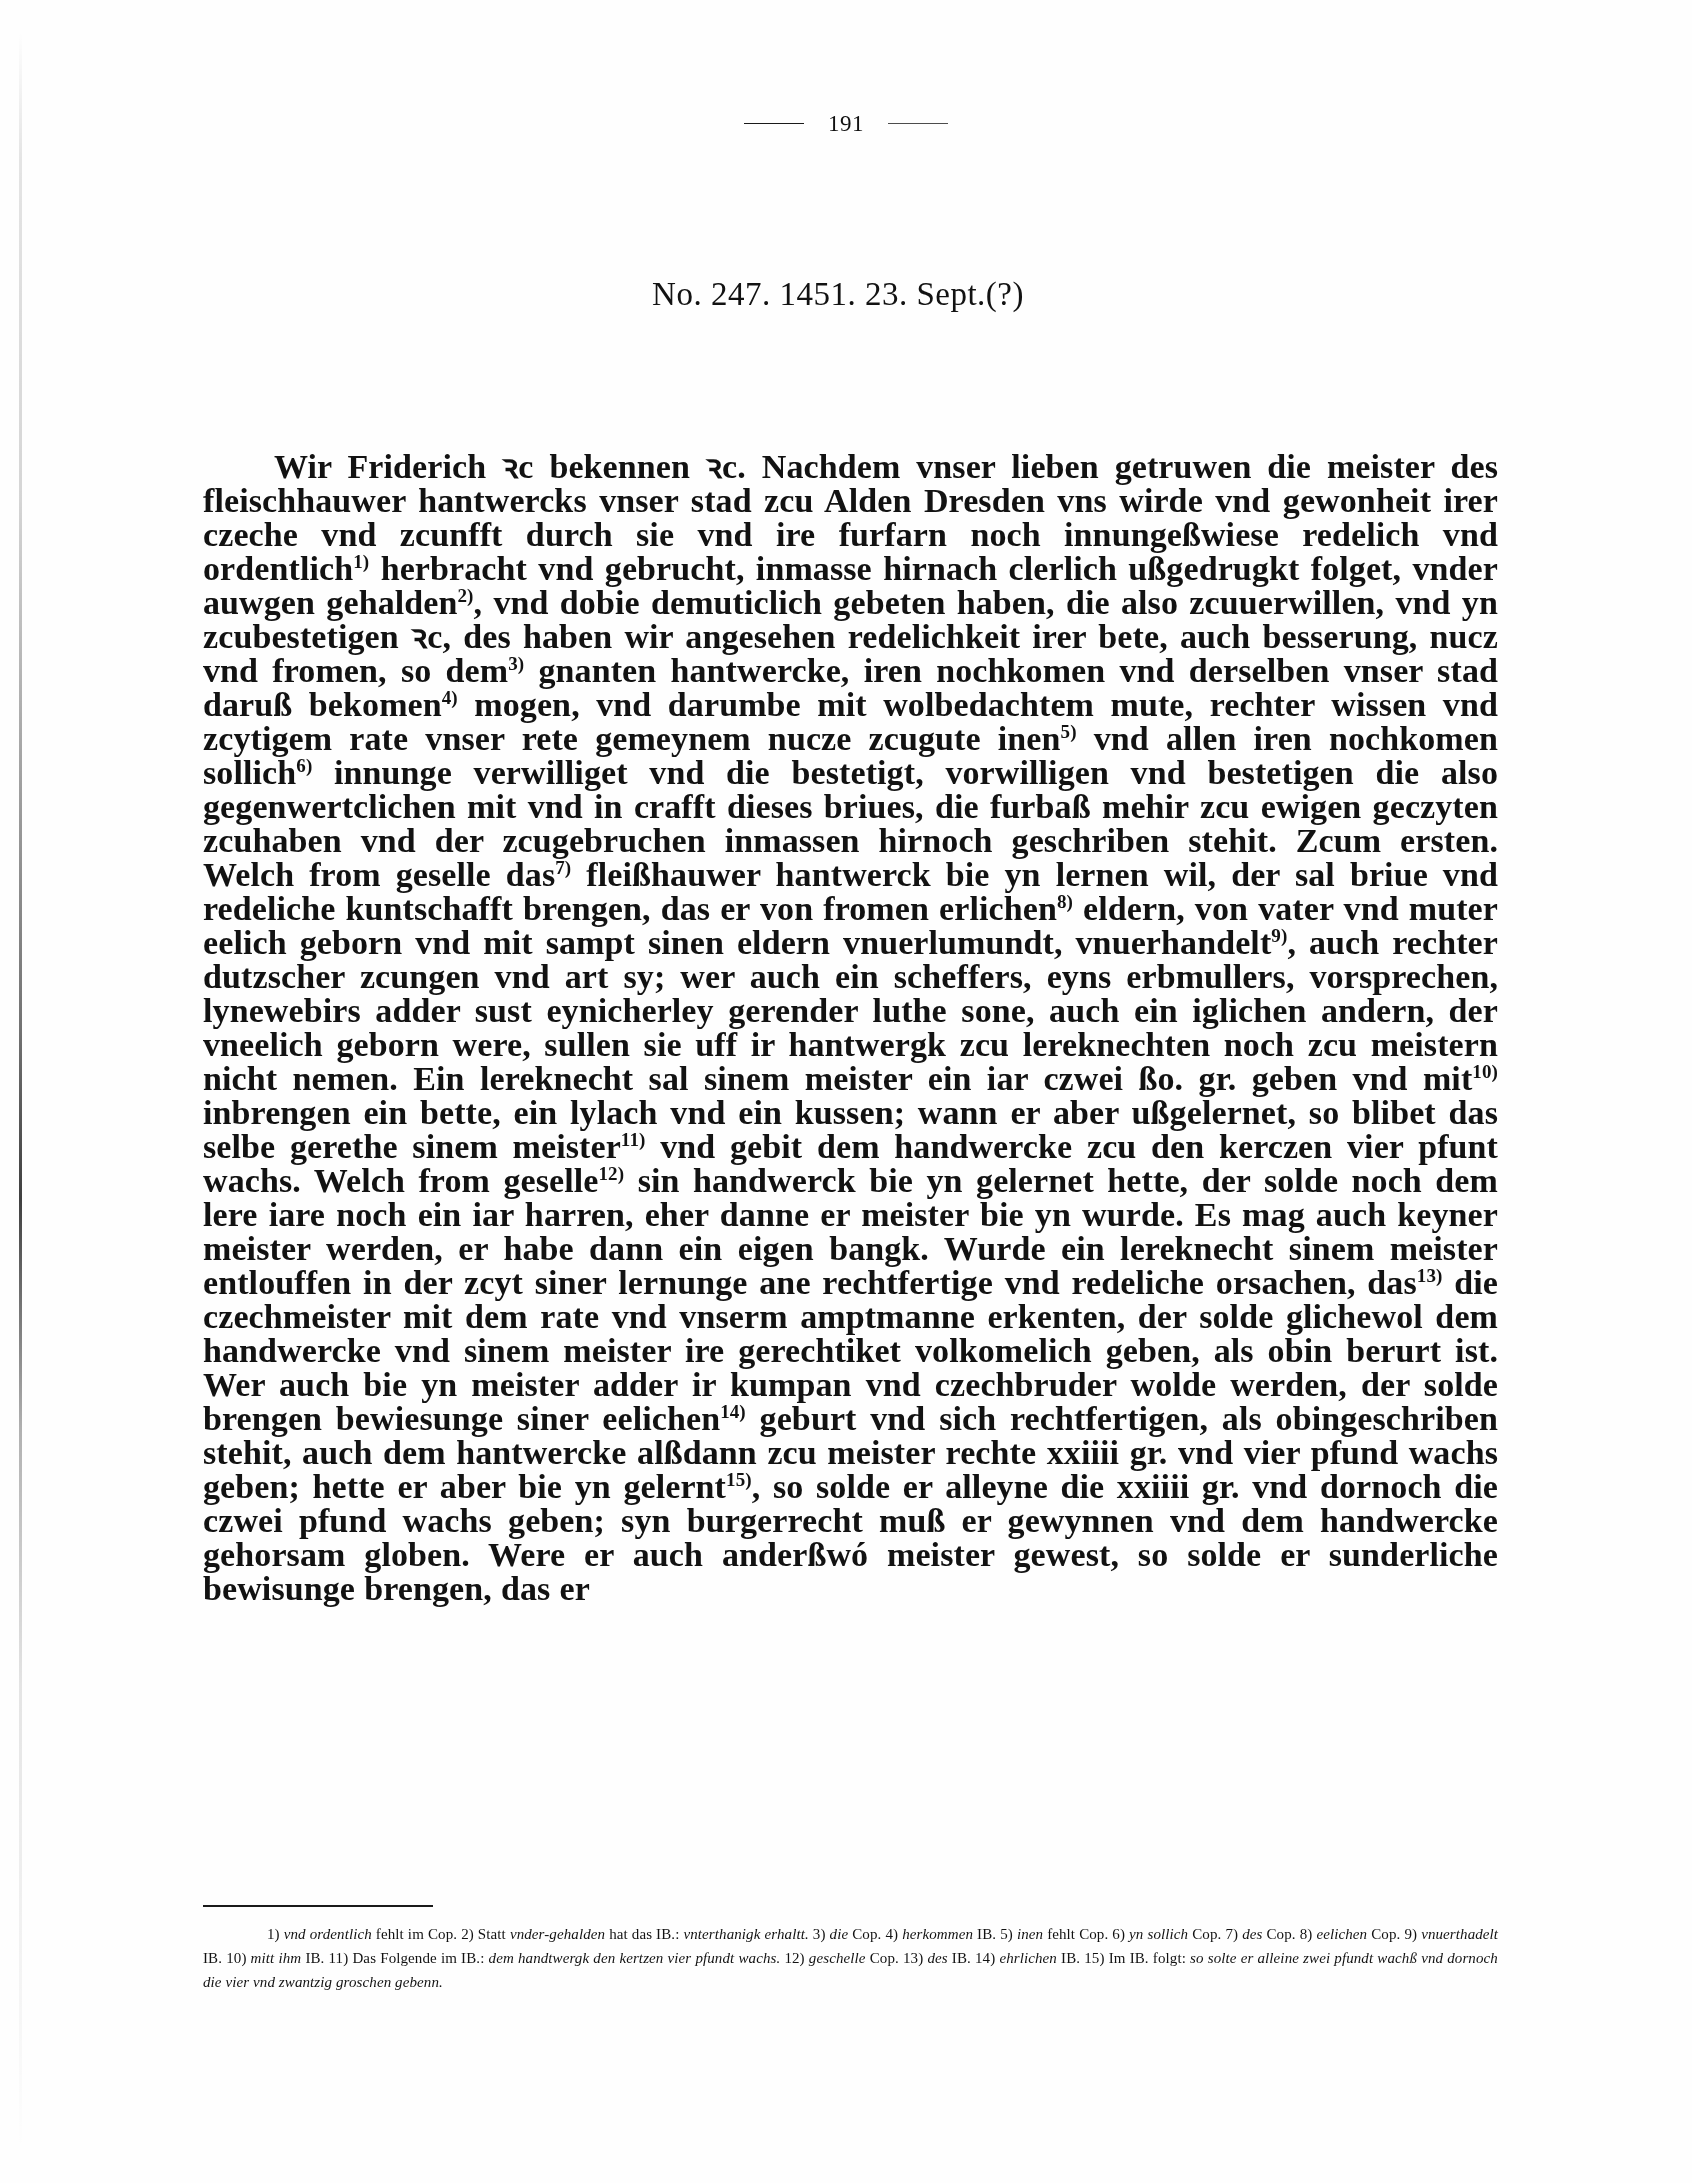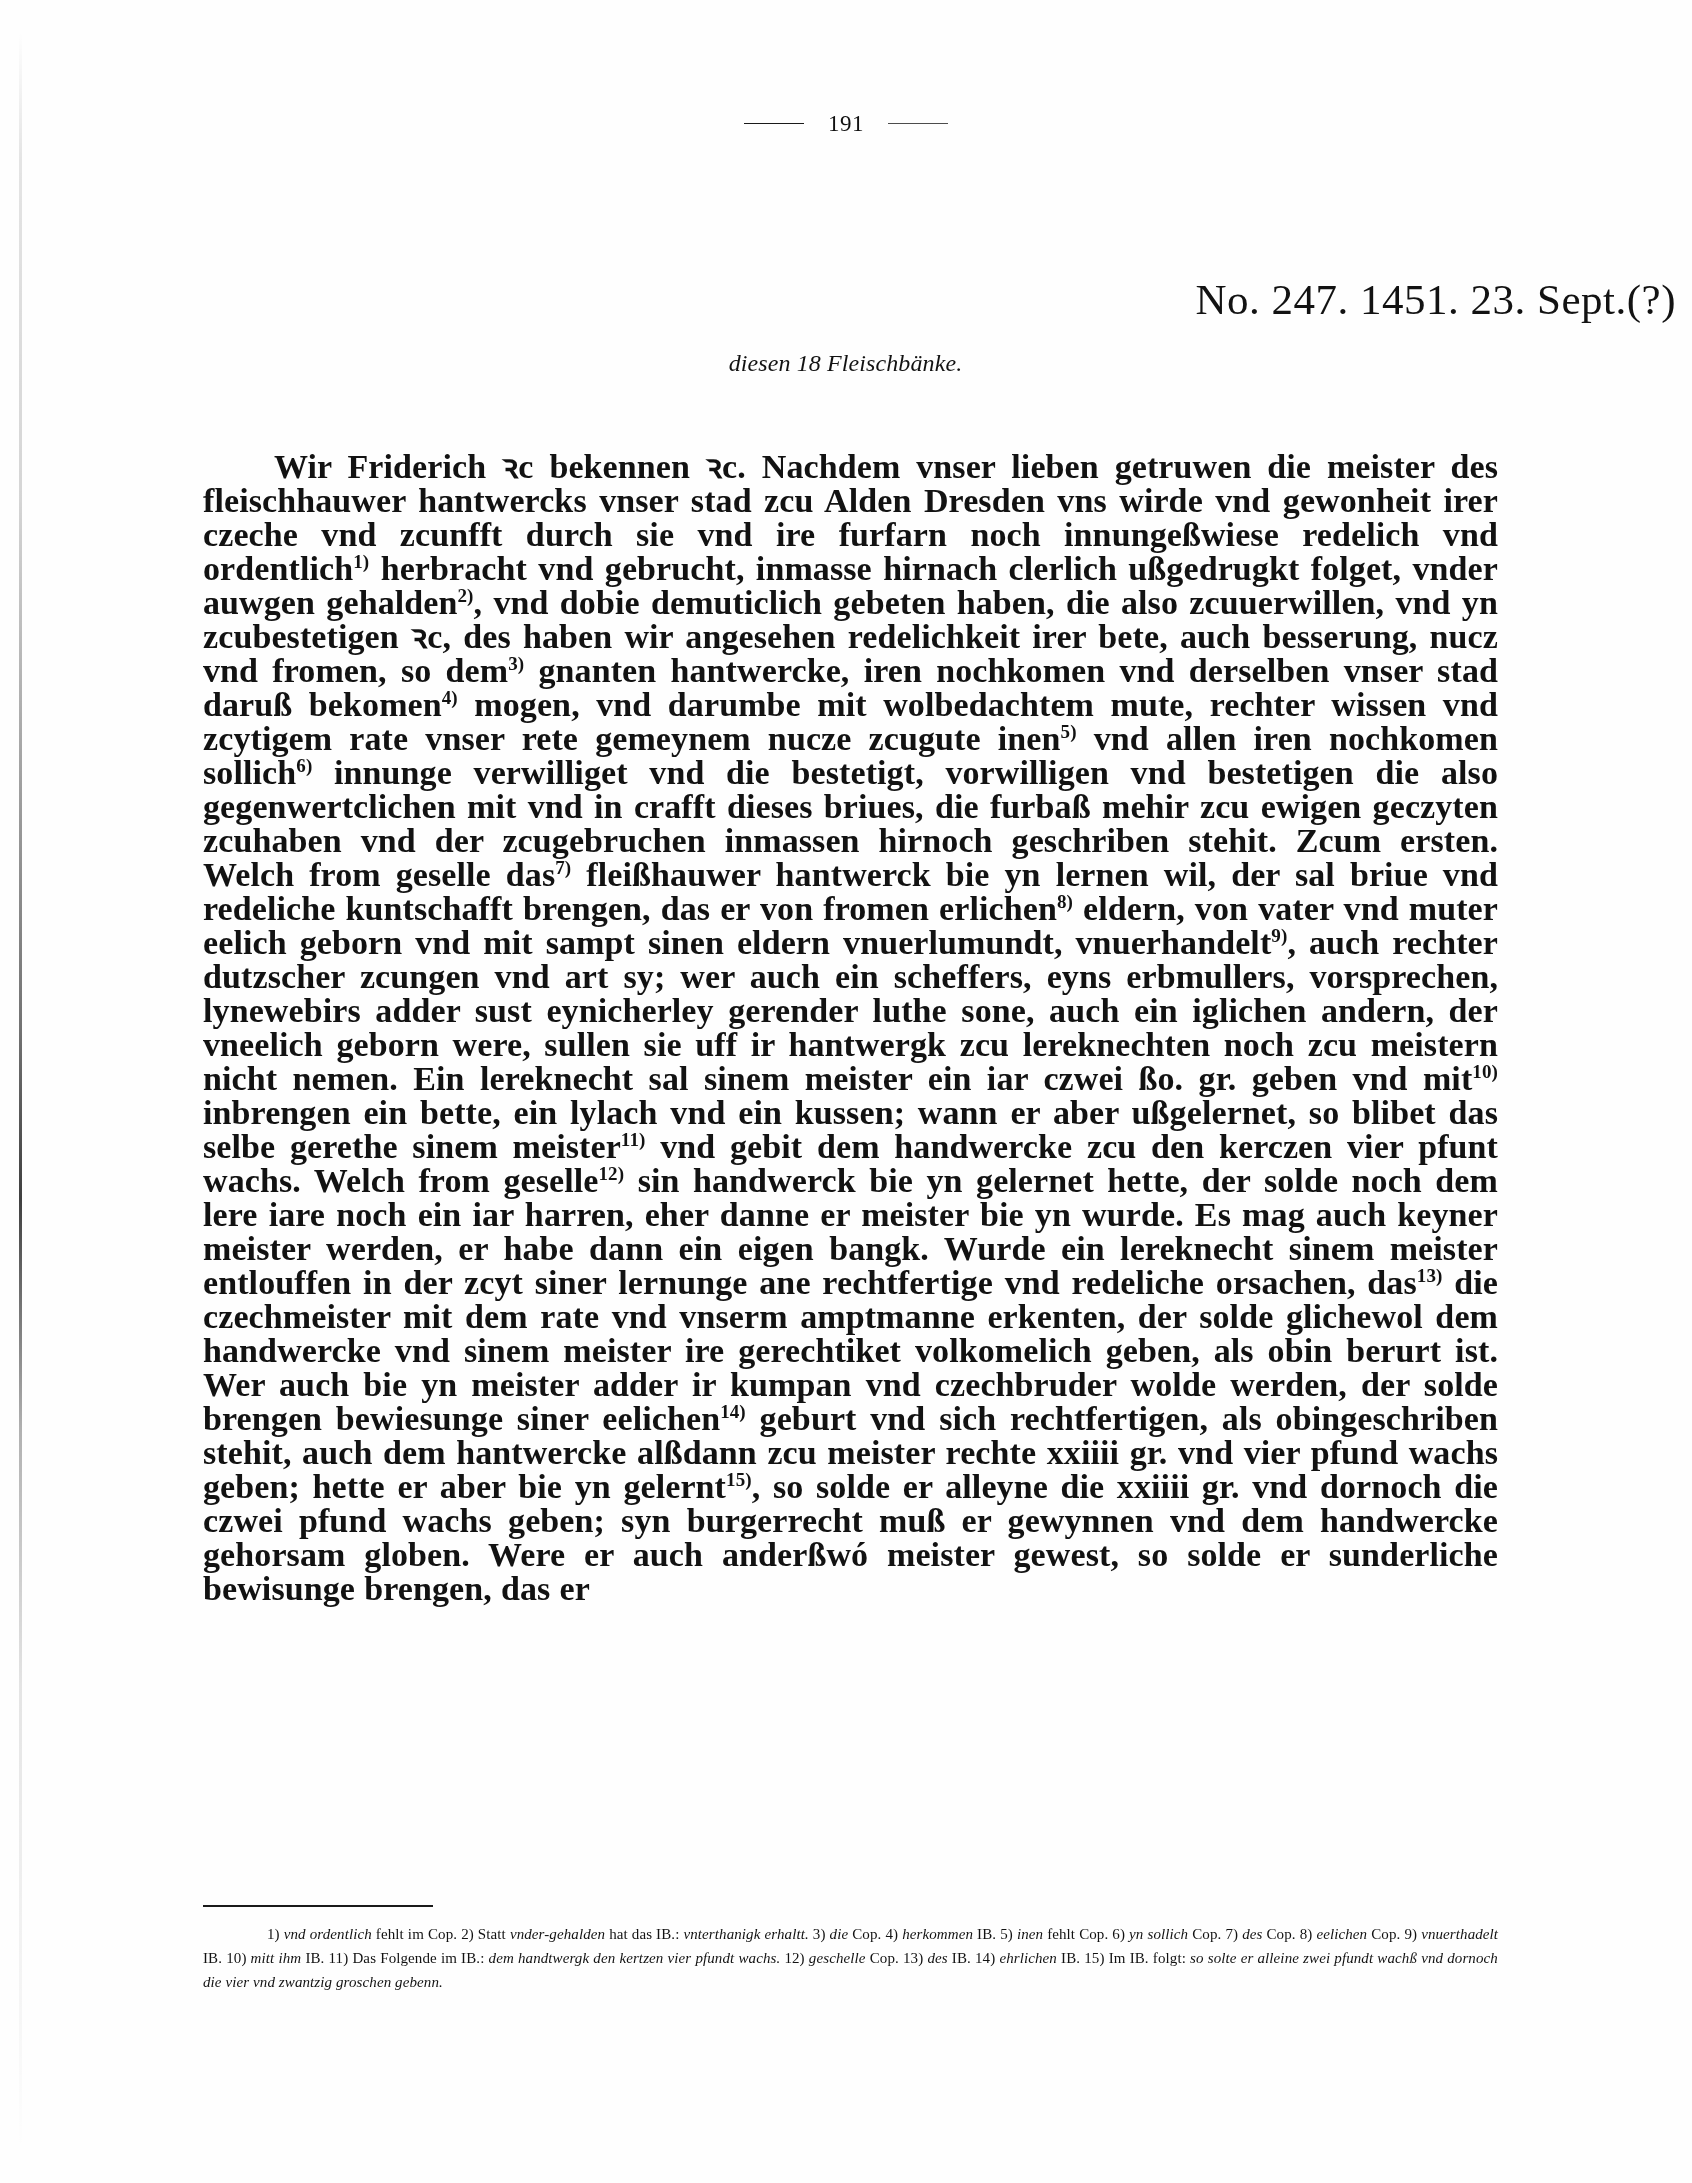--- a/index.html
+++ b/index.html
@@ -64,22 +64,22 @@
     line-height: 1;
     font-family: "Liberation Serif", "DejaVu Serif", serif;
   }
 
   
   .doc-number {
     position: absolute;
     left: 0;
     right: 16px;
     top: 278px;
-    text-align: right;
-    font-size: 43px;
+    text-align: center;
+    font-size: 33px;
     letter-spacing: 0.5px;
     line-height: 1;
   }
   .doc-regest {
     position: absolute;
     left: 203px;
     width: 1285px;
     top: 348px;
     font-style: italic;
     font-size: 24px;
@@ -146,21 +146,20 @@
 
   <div class="running-head">
     <span class="rh-rule left"></span>
     <span class="folio">191</span>
     <span class="rh-rule right"></span>
   </div>
 
   <div class="doc-number">No. 247.  1451.  23. Sept.(?)</div>
 
   <div class="doc-regest">
-    <span class="regest-line-2">diesen 18 Fleischbänke.</span>
   </div>
 
   <div class="body-text">Wir Friderich ꝛc bekennen ꝛc.  Nachdem vnser lieben getruwen die meister des fleischhauwer hantwercks vnser stad zcu Alden Dresden vns wirde vnd gewonheit irer czeche vnd zcunfft durch sie vnd ire furfarn noch innungeßwiese redelich vnd ordentlich<sup>1)</sup> herbracht vnd gebrucht, inmasse hirnach clerlich ußgedrugkt folget, vnder auwgen gehalden<sup>2)</sup>, vnd dobie demuticlich gebeten haben, die also zcuuerwillen, vnd yn zcubestetigen ꝛc, des haben wir angesehen redelichkeit irer bete, auch besserung, nucz vnd fromen, so dem<sup>3)</sup> gnanten hantwercke, iren nochkomen vnd derselben vnser stad daruß bekomen<sup>4)</sup> mogen, vnd darumbe mit wolbedachtem mute, rechter wissen vnd zcytigem rate vnser rete gemeynem nucze zcugute inen<sup>5)</sup> vnd allen iren nochkomen sollich<sup>6)</sup> innunge verwilliget vnd die bestetigt, vorwilligen vnd bestetigen die also gegenwertclichen mit vnd in crafft dieses briues, die furbaß mehir zcu ewigen geczyten zcuhaben vnd der zcugebruchen inmassen hirnoch geschriben stehit.  Zcum ersten.  Welch from geselle das<sup>7)</sup> fleißhauwer hantwerck bie yn lernen wil, der sal briue vnd redeliche kuntschafft brengen, das er von fromen erlichen<sup>8)</sup> eldern, von vater vnd muter eelich geborn vnd mit sampt sinen eldern vnuerlumundt, vnuerhandelt<sup>9)</sup>, auch rechter dutzscher zcungen vnd art sy; wer auch ein scheffers, eyns erbmullers, vorsprechen, lynewebirs adder sust eynicherley gerender luthe sone, auch ein iglichen andern, der vneelich geborn were, sullen sie uff ir hantwergk zcu lereknechten noch zcu meistern nicht nemen.  Ein lereknecht sal sinem meister ein iar czwei ßo. gr. geben vnd mit<sup>10)</sup> inbrengen ein bette, ein lylach vnd ein kussen; wann er aber ußgelernet, so blibet das selbe gerethe sinem meister<sup>11)</sup> vnd gebit dem handwercke zcu den kerczen vier pfunt wachs.  Welch from geselle<sup>12)</sup> sin handwerck bie yn gelernet hette, der solde noch dem lere iare noch ein iar harren, eher danne er meister bie yn wurde.  Es mag auch keyner meister werden, er habe dann ein eigen bangk.  Wurde ein lereknecht sinem meister entlouffen in der zcyt siner lernunge ane rechtfertige vnd redeliche orsachen, das<sup>13)</sup> die czechmeister mit dem rate vnd vnserm amptmanne erkenten, der solde glichewol dem handwercke vnd sinem meister ire gerechtiket volkomelich geben, als obin berurt ist.  Wer auch bie yn meister adder ir kumpan vnd czechbruder wolde werden, der solde brengen bewiesunge siner eelichen<sup>14)</sup> geburt vnd sich rechtfertigen, als obingeschriben stehit, auch dem hantwercke alßdann zcu meister rechte xxiiii gr. vnd vier pfund wachs geben; hette er aber bie yn gelernt<sup>15)</sup>, so solde er alleyne die xxiiii gr. vnd dornoch die czwei pfund wachs geben; syn burgerrecht muß er gewynnen vnd dem handwercke gehorsam globen.  Were er auch anderßwó meister gewest, so solde er sunderliche bewisunge brengen, das er</div>
 
   <div class="footnote-block">
     <div class="fn-rule"></div>
     <div class="footnotes"><span><span class="fn-num">1) </span><i>vnd ordentlich</i><span> fehlt im Cop.</span></span>  <span><span class="fn-num">2) </span><span>Statt </span><i>vnder-gehalden</i><span> hat das IB.: </span><i>vnterthanigk erhaltt.</i></span>  <span><span class="fn-num">3) </span><i>die</i><span> Cop.</span></span>  <span><span class="fn-num">4) </span><i>herkommen</i><span> IB.</span></span>  <span><span class="fn-num">5) </span><i>inen</i><span> fehlt Cop.</span></span>  <span><span class="fn-num">6) </span><i>yn sollich</i><span> Cop.</span></span>  <span><span class="fn-num">7) </span><i>des</i><span> Cop.</span></span>  <span><span class="fn-num">8) </span><i>eelichen</i><span> Cop.</span></span>  <span><span class="fn-num">9) </span><i>vnuerthadelt</i><span> IB.</span></span>  <span><span class="fn-num">10) </span><i>mitt ihm</i><span> IB.</span></span>  <span><span class="fn-num">11) </span><span>Das Folgende im IB.: </span><i>dem handtwergk den kertzen vier pfundt wachs.</i></span>  <span><span class="fn-num">12) </span><i>geschelle</i><span> Cop.</span></span>  <span><span class="fn-num">13) </span><i>des</i><span> IB.</span></span>  <span><span class="fn-num">14) </span><i>ehrlichen</i><span> IB.</span></span>  <span><span class="fn-num">15) </span><span>Im IB. folgt: </span><i>so solte er alleine zwei pfundt wachß vnd dornoch die vier vnd zwantzig groschen gebenn.</i></span></div>
   </div>
 
 </div>

